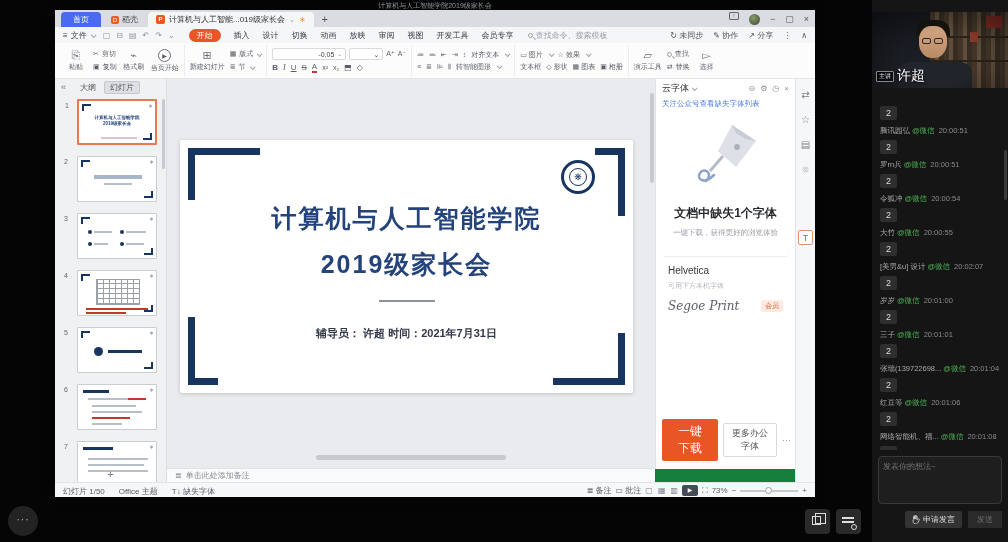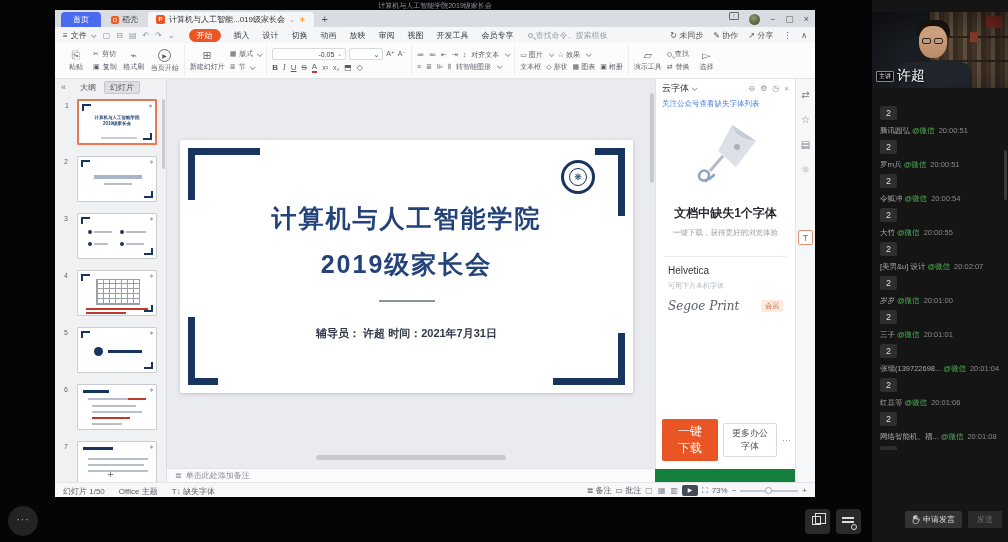--- a/index.html
+++ b/index.html
@@ -651,20 +651,23 @@
         </div>
         <div class="msg">
           <div class="msg-head">
             <span class="msg-name">网络智能机、福...</span><span class="msg-badge">@微信</span><span class="msg-time">20:01:08</span>
           </div>
           <div class="msg-bubble">2</div>
         </div>
       <div class="chat-scroll"></div>
     </div>
 
+    <div class="chat-input">
+      <div class="ph">发表你的想法~</div>
+    </div>
     <div class="meet-btns">
       <button class="btn-raise">
         <svg width="8" height="9" viewBox="0 0 8 9">
             <path d="M1.5 4 V1.6 a.6.6 0 0 1 1.2 0 V4 M2.7 3.6 V1 a.6.6 0 0 1 1.2 0 v2.6 M3.9 3.6 V1.4 a.6.6 0 0 1 1.2 0 V5 l1.2-1 a.7.7 0 0 1 1 1 L5.6 8 a2 2 0 0 1-1.6.9 H3.2 A2 2 0 0 1 1.3 7.6 L1 5" fill="none" stroke="#ddd" stroke-width=".8" stroke-linecap="round"></path>
           </svg>
         <span>申请发言</span>
       </button>
       <button class="btn-send">发送</button>
     </div>
   </div>

